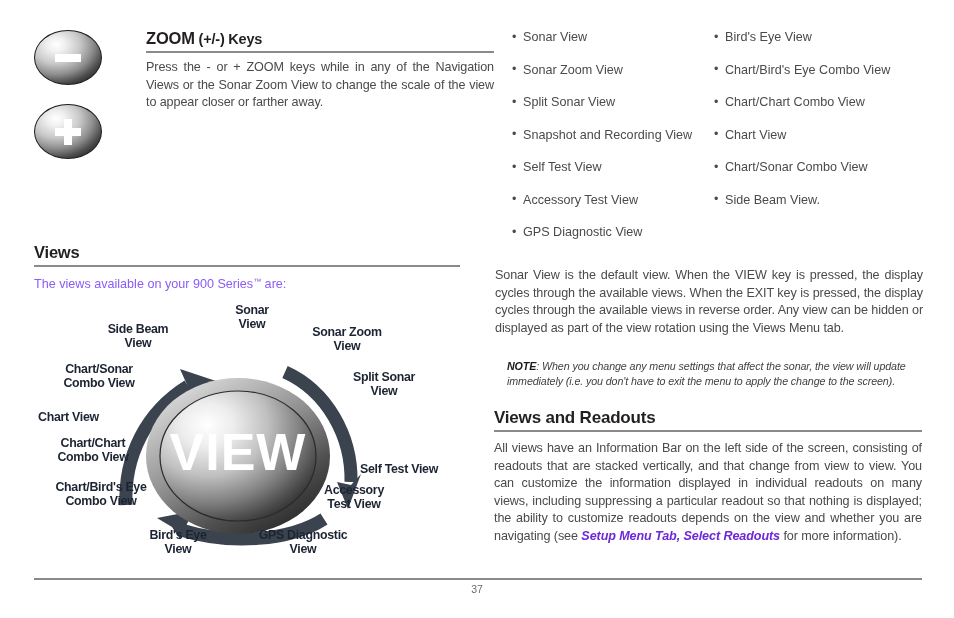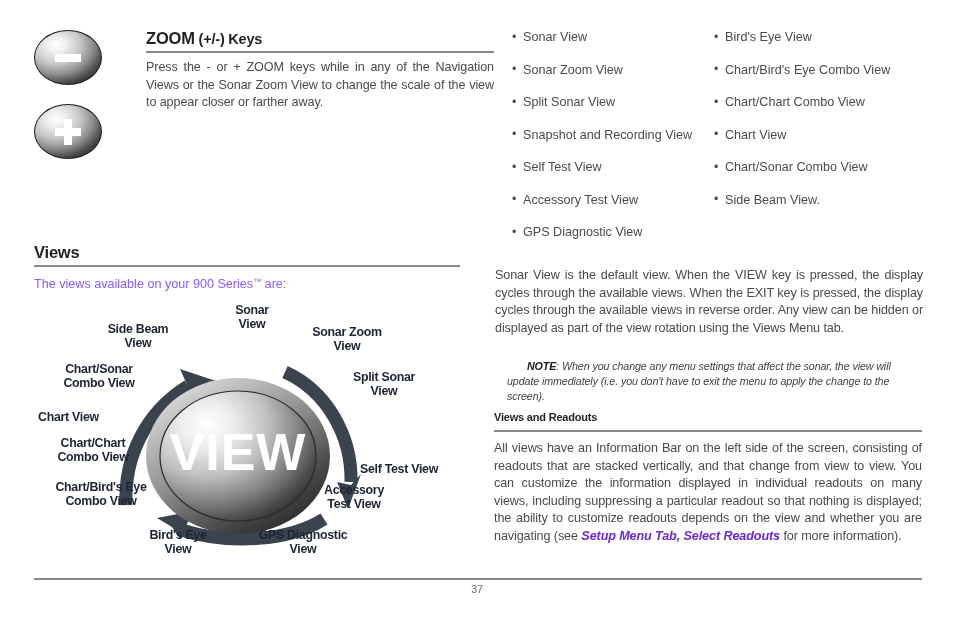--- a/index.html
+++ b/index.html
@@ -203,31 +203,30 @@
     line-height: 15px;
     font-style: italic;
     color: #3f3f3f;
     text-align: left;
     letter-spacing: -0.1px;
   }
   #note-para .note-lead {
     font-style: italic;
     font-weight: bold;
     color: #1b1b1b;
-    margin-left: 20px;
   }
 
   #vr-head-wrap {
     position: absolute;
     left: 4px;
     top: 386px;
     width: 428px;
   }
   #vr-heading {
-    font-size: 11px;
+    font-size: 17px;
     line-height: 19px;
     padding-bottom: 3px;
   }
   #vr-body {
     position: absolute;
     left: 4px;
     top: 418px;
     width: 428px;
   }
   #vr-body .emph {

